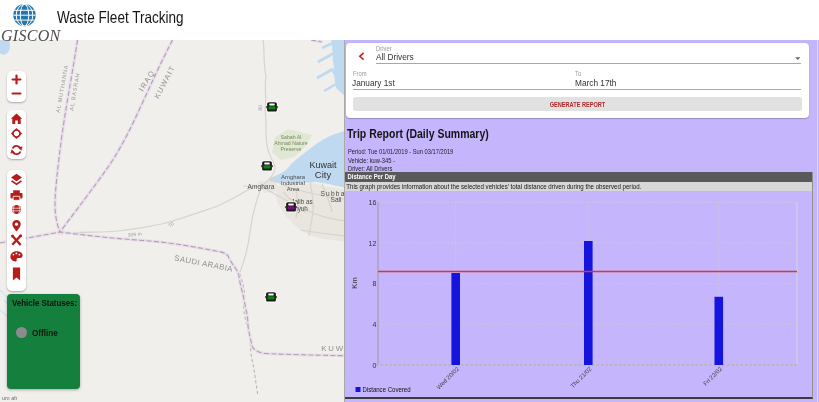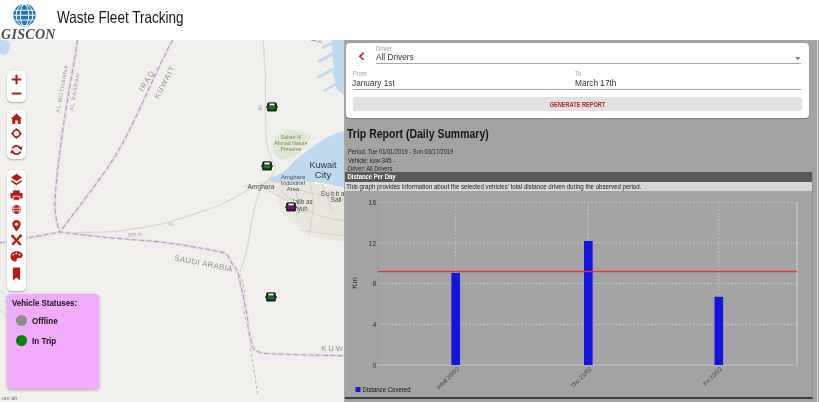--- a/index.html
+++ b/index.html
@@ -3,32 +3,32 @@
 <meta charset="utf-8">
 <style>
   * { margin:0; padding:0; box-sizing:border-box; }
   html,body { width:819px; height:402px; overflow:hidden; background:#fff;
     font-family:"Liberation Sans",sans-serif; }
   #root { position:relative; width:819px; height:402px; }
   #header { position:absolute; left:0; top:0; width:819px; height:40px; background:#fff; z-index:5; }
   #title { position:absolute; left:57px; top:8px; font-size:16.5px; color:#151515; transform:scaleX(0.82); transform-origin:left top; white-space:nowrap; }
   #logo { position:absolute; left:0; top:0; width:50px; height:40px; background:#fff; }
   #giscon { position:absolute; left:1px; top:26.5px; width:47px; text-align:right;
-    font-family:"Liberation Serif",serif; font-weight:bold; font-style:italic; font-size:14px; color:#4d4d4d; letter-spacing:0.3px; }
+    font-family:"Liberation Serif",serif; font-weight:normal; font-style:italic; font-size:16px; color:#4d4d4d; letter-spacing:0.3px; }
   #mapwrap { position:absolute; left:0; top:40px; width:344px; height:362px; overflow:hidden; }
   #divider { position:absolute; left:344px; top:40px; width:1px; height:362px; background:#a9a9a9; z-index:6; }
   .ctl { position:absolute; width:19px; background:#fff; border-radius:5px;
     box-shadow:0 1px 2px rgba(0,0,0,0.3); z-index:4; }
-  #legend { position:absolute; left:7px; top:254px; width:92px; height:95px; background:#f0abfc;
+  #legend { position:absolute; left:7px; top:254px; width:73px; height:95px; background:#15803d;
     border-radius:4px; box-shadow:0 1px 3px rgba(0,0,0,0.3); z-index:4; font-size:9px; }
   #legend .t { font-weight:bold; font-size:8.8px; color:#111; margin:4px 0 0 5px; transform:scaleX(0.9); transform-origin:left top; white-space:nowrap; }
   #legend .row { position:relative; height:20px; }
   #legend .dot { position:absolute; left:9px; top:4px; width:11px; height:11px; border-radius:50%; }
   #legend .lb { position:absolute; left:25px; top:5px; font-weight:bold; font-size:8.8px; color:#111; transform:scaleX(0.92); transform-origin:left top; white-space:nowrap; }
-  #panel { position:absolute; left:345px; top:40px; width:474px; height:362px; background:#a3a3a3; }
+  #panel { position:absolute; left:345px; top:40px; width:474px; height:362px; background:#c4b5fd; }
   #card { position:absolute; left:0.5px; top:3px; width:463px; height:74.5px; background:#fff;
     border-radius:4px; box-shadow:0 1px 1px rgba(0,0,0,0.22), 0 0 1px rgba(0,0,0,0.18); }
   .flabel { position:absolute; font-size:6.5px; color:#9b9b9b; transform:scaleX(0.9); transform-origin:left top; }
   .fval { position:absolute; font-size:9px; color:#333; transform:scaleX(0.92); transform-origin:left top; white-space:nowrap; }
   .uline { position:absolute; height:1px; background:#a8a8a8; }
   #genbtn { position:absolute; left:7.5px; top:53.5px; width:449px; height:14.8px; background:#e1e1e1;
     border-radius:2.5px; }
   #genbtn span { position:absolute; left:0; top:0; width:100%; text-align:center; line-height:15.5px;
     font-size:7px; font-weight:bold; color:#b22929; transform:scaleX(0.8); transform-origin:center; }
   #rephead { position:absolute; left:1.5px; top:87px; font-size:12.5px; font-weight:bold; color:#141414; transform:scaleX(0.84); transform-origin:left top; white-space:nowrap; }
@@ -234,27 +234,23 @@
         <circle cx="9.5" cy="54.2" r="1.6" fill="#fff"></circle>
         <g fill="#fff">
           <circle cx="6.4" cy="84.6" r="0.9"></circle>
           <circle cx="9.4" cy="83.4" r="0.9"></circle>
           <circle cx="12.4" cy="84.6" r="0.9"></circle>
         </g>
       </svg>
     </div>
     <div id="legend">
       <div class="t">Vehicle Statuses:</div>
-      <div class="row" style="margin-top:3px;">
+      <div class="row" style="margin-top:15px;">
           <div class="dot" style="background:#8c8c8c;"></div>
           <div class="lb">Offline</div>
-        </div>
-      <div class="row">
-          <div class="dot" style="background:#0b7d0b;"></div>
-          <div class="lb">In Trip</div>
         </div>
     </div>
   </div>
   <div id="divider"></div>
 
   <div id="panel">
     <div id="card">
       <svg style="position:absolute;left:12.5px;top:8.7px;" width="7" height="9" viewBox="0 0 7 9">
         <path d="M5.6,0.9 L1.8,4.3 L5.6,7.7" stroke="#c32424" stroke-width="1.6" fill="none"></path>
       </svg>

